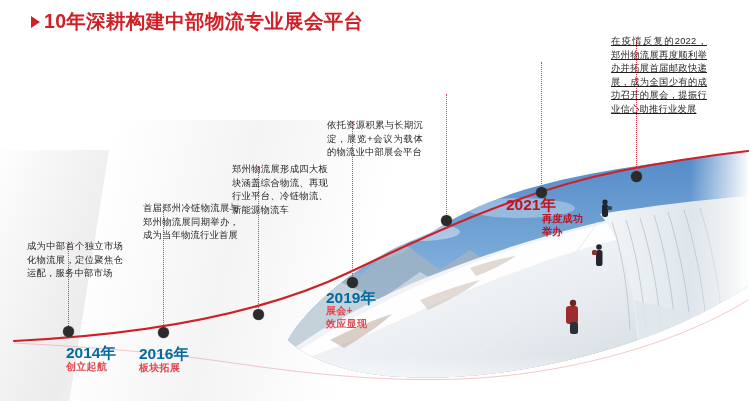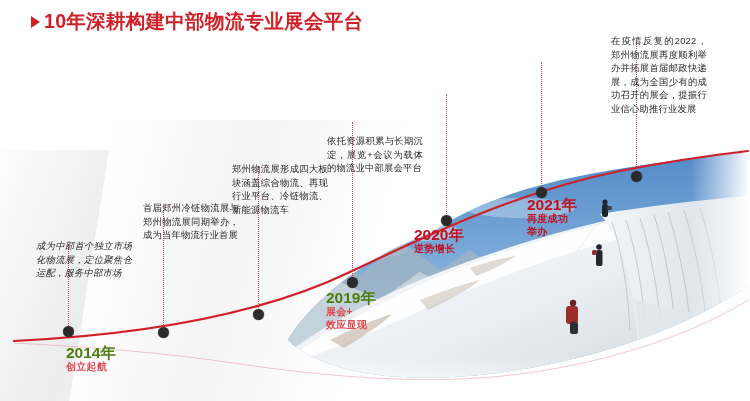--- a/index.html
+++ b/index.html
@@ -35,21 +35,21 @@
 
   
   .dotline{position:absolute;width:0;border-left:1.6px dotted #d8404a;}
 
   
   .node{position:absolute;width:11px;height:11px;border-radius:50%;
         background:#2b2b2b;box-shadow:0 0 0 .5px rgba(0,0,0,.25);}
 
   
   .yr{position:absolute;}
-  .yr .y{font-size:15.5px;font-weight:bold;color:#4d7c0f;line-height:17px;letter-spacing:0;}
+  .yr .y{font-size:15.5px;font-weight:bold;color:#0369a1;line-height:17px;letter-spacing:0;}
   .yr .s{font-size:10px;color:#e0484f;line-height:12.5px;font-weight:bold;letter-spacing:.3px;}
   .yr.onphoto .y{color:#c1121f;}
   .yr.onphoto .s{color:#c1121f;}
 </style>
 </head>
 <body>
 
 <div id="stage">
 
   <div class="wash"></div>
@@ -187,38 +187,38 @@
   <div class="dotline" style="left:636px;top:38px;height:137px;"></div>
 
   <div class="node" style="left:63px;top:326px;"></div>
   <div class="node" style="left:158px;top:327px;"></div>
   <div class="node" style="left:253px;top:309px;"></div>
   <div class="node" style="left:347px;top:277px;"></div>
   <div class="node" style="left:441px;top:215px;"></div>
   <div class="node" style="left:536px;top:187px;"></div>
   <div class="node" style="left:631px;top:171px;"></div>
 
-  <div class="block" style="left:36px;top:240px;font-style:italic;">成为中部首个独立市场化物流展，定位聚焦仓运配，服务中部市场</div>
+  <div class="block" style="left:27px;top:240px;">成为中部首个独立市场化物流展，定位聚焦仓运配，服务中部市场</div>
   <div class="block" style="left:143px;top:202px;">首届郑州冷链物流展与郑州物流展同期举办，成为当年物流行业首展</div>
   <div class="block" style="left:232px;top:163px;">郑州物流展形成四大板块涵盖综合物流、再现行业平台、冷链物流、新能源物流车</div>
-  <div class="block" style="left:327px;top:119px;margin-top:16px;">依托资源积累与长期沉淀，展览+会议为载体的物流业中部展会平台</div>
-  <div class="block" style="left:611px;top:35px;">在疫情反复的2022，郑州物流展再度顺利举办并拓展首届邮政快递展，成为全国少有的成功召开的展会，提振行业信心助推行业发展</div>
+  <div class="block" style="left:327px;top:119px;">依托资源积累与长期沉淀，展览+会议为载体的物流业中部展会平台</div>
+  <div class="block" style="left:611px;top:35px;text-decoration:underline;">在疫情反复的2022，郑州物流展再度顺利举办并拓展首届邮政快递展，成为全国少有的成功召开的展会，提振行业信心助推行业发展</div>
 
   <div class="yr" style="left:34px;top:344px;margin-left:32px;">
     <div class="y">2014年</div>
     <div class="s">创立起航</div>
   </div>
+  <div class="yr" style="left:139px;top:345px;">
+    <div class="y">2016年</div>
+    <div class="s">板块拓展</div>
+  </div>
   <div class="yr" style="left:326px;top:289px;">
     <div class="y">2019年</div>
-    <div class="s" style="white-space:pre-line;">展会+
+    <div class="s" style="white-space:pre-line;font-family:Liberation Mono, monospace;">展会+
 效应显现</div>
   </div>
-  <div class="yr onphoto" style="left:414px;top:226px;">
-    <div class="y">2020年</div>
-    <div class="s">逆势增长</div>
-  </div>
-  <div class="yr onphoto" style="left:527px;top:196px;">
+  <div class="yr onphoto" style="left:506px;top:196px;">
     <div class="y">2021年</div>
-    <div class="s" style="white-space:pre-line;">再度成功
+    <div class="s" style="white-space:pre-line;margin-left:36px;">再度成功
 举办</div>
   </div>
 
 </div>
 
 </body></html>

